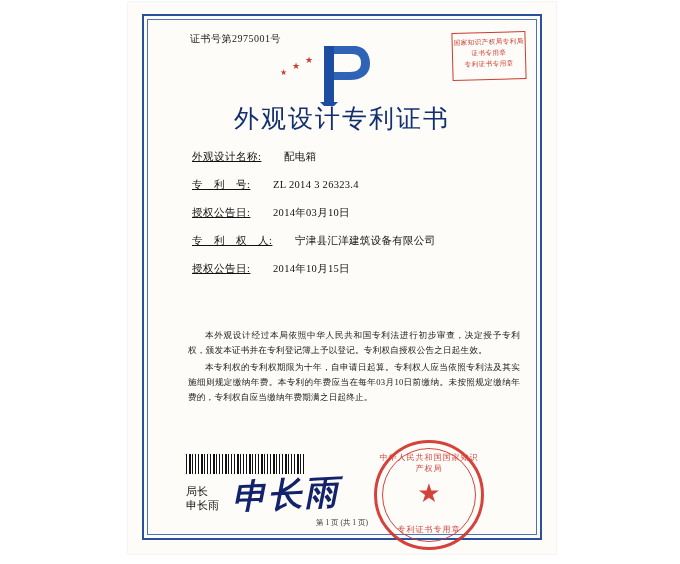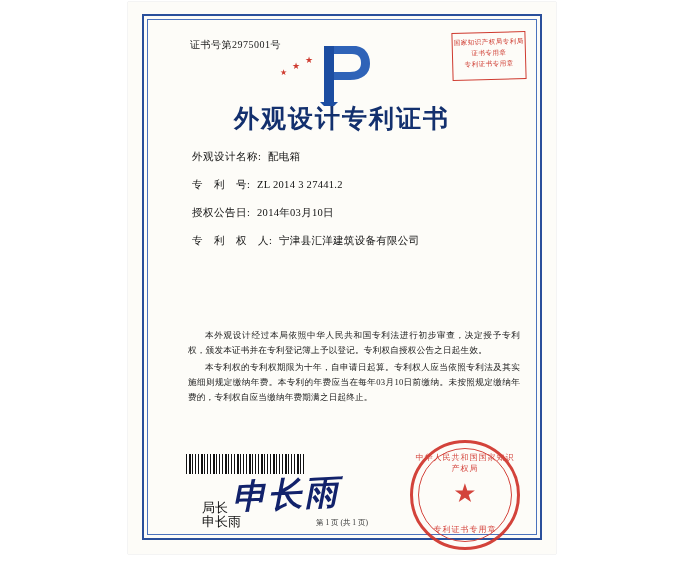--- a/index.html
+++ b/index.html
@@ -74,21 +74,21 @@
     box-sizing: border-box;
     letter-spacing: 0.5px;
     transform: rotate(-1.5deg);
   }
   .top-stamp div { white-space: nowrap; }
 
   
   .cert-no {
     position: absolute;
     left: 62px;
-    top: 36px;
+    top: 30px;
     font-size: 10px;
     color: #1a1a1a;
     letter-spacing: 0.5px;
     text-align: right;
   }
 
   
   .logo-wrap {
     position: absolute;
     left: 0;
@@ -119,21 +119,21 @@
   .stars .s3 { position: absolute; left: 1px; top: -5px; font-size: 9px; }
 
   .title {
     position: absolute;
     left: 0;
     right: 0;
     top: 100px;
     text-align: center;
     font-family: "Liberation Serif", serif;
     font-size: 25px;
-    font-weight: bold;
+    font-weight: normal;
     color: #13306e;
     letter-spacing: 2px;
   }
 
   
   .fields {
     position: absolute;
     left: 64px;
     top: 148px;
     right: 40px;
@@ -141,24 +141,25 @@
     color: #111111;
   }
   .field {
     position: relative;
     height: 28px;
     white-space: nowrap;
   }
   .field .lbl {
     display: inline-block;
     letter-spacing: 0.5px;
+    text-decoration: underline;
   }
   .field .val {
     display: inline-block;
-    margin-left: 4px;
+    margin-left: 20px;
     letter-spacing: 0.3px;
   }
 
   
   .body-text {
     position: absolute;
     left: 60px;
     right: 36px;
     top: 326px;
     font-size: 8.6px;
@@ -183,26 +184,25 @@
       repeating-linear-gradient(to right,
         #111 0px, #111 1px, #fff 1px, #fff 3px,
         #111 3px, #111 5px, #fff 5px, #fff 6px,
         #111 6px, #111 7px, #fff 7px, #fff 9px,
         #111 9px, #111 10px, #fff 10px, #fff 12px);
   }
 
   
   .sig-block {
     position: absolute;
-    left: 74px;
+    left: 58px;
     top: 482px;
-    font-size: 13px;
+    font-size: 11px;
     color: #111;
     line-height: 14px;
-    margin-top: 17px;
   }
   .sig-hand {
     position: absolute;
     left: 104px;
     top: 470px;
     font-family: "Liberation Serif", serif;
     font-size: 34px;
     color: #12226b;
     letter-spacing: 2px;
     transform: rotate(-3deg);
@@ -214,21 +214,20 @@
   .seal {
     position: absolute;
     left: 246px;
     top: 438px;
     width: 104px;
     height: 104px;
     border-radius: 50%;
     border: 3px solid #d0342b;
     color: #d0342b;
     opacity: 0.92;
-    margin-left: 36px;
   }
   .seal .ring {
     position: absolute;
     left: 5px; top: 5px; right: 5px; bottom: 5px;
     border-radius: 50%;
     border: 1px solid #d0342b;
   }
   .seal .star {
     position: absolute;
     left: 50%;
@@ -300,29 +299,33 @@
 
     <div class="title">外观设计专利证书</div>
 
     <div class="fields">
       <div class="field">
         <span class="lbl">外观设计名称:</span>
         <span class="val">配电箱</span>
       </div>
       <div class="field">
         <span class="lbl">专　利　号:</span>
-        <span class="val">ZL 2014 3 27441.2</span>
+        <span class="val">ZL 2014 3 26323.4</span>
       </div>
       <div class="field">
         <span class="lbl">授权公告日:</span>
         <span class="val">2014年03月10日</span>
       </div>
       <div class="field">
         <span class="lbl">专　利　权　人:</span>
         <span class="val">宁津县汇洋建筑设备有限公司</span>
+      </div>
+      <div class="field">
+        <span class="lbl">授权公告日:</span>
+        <span class="val">2014年10月15日</span>
       </div>
     </div>
 
     <div class="body-text">
       <p>本外观设计经过本局依照中华人民共和国专利法进行初步审查，决定授予专利权，颁发本证书并在专利登记簿上予以登记。专利权自授权公告之日起生效。</p>
       <p>本专利权的专利权期限为十年，自申请日起算。专利权人应当依照专利法及其实施细则规定缴纳年费。本专利的年费应当在每年03月10日前缴纳。未按照规定缴纳年费的，专利权自应当缴纳年费期满之日起终止。</p>
     </div>
 
     <div class="barcode"></div>
 

